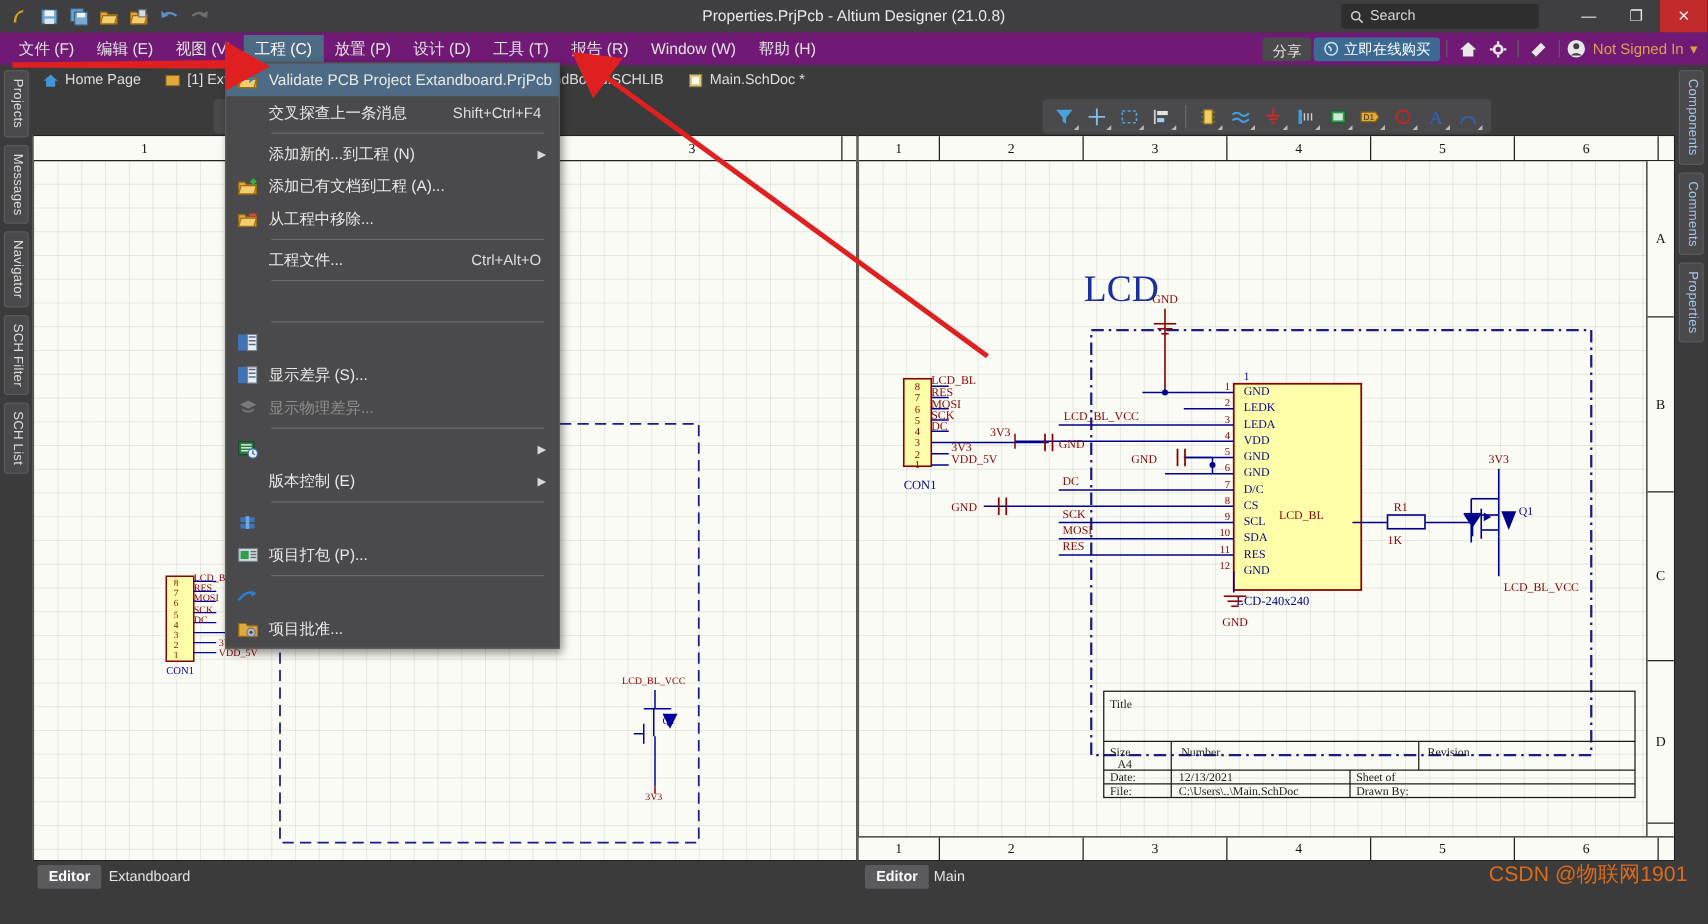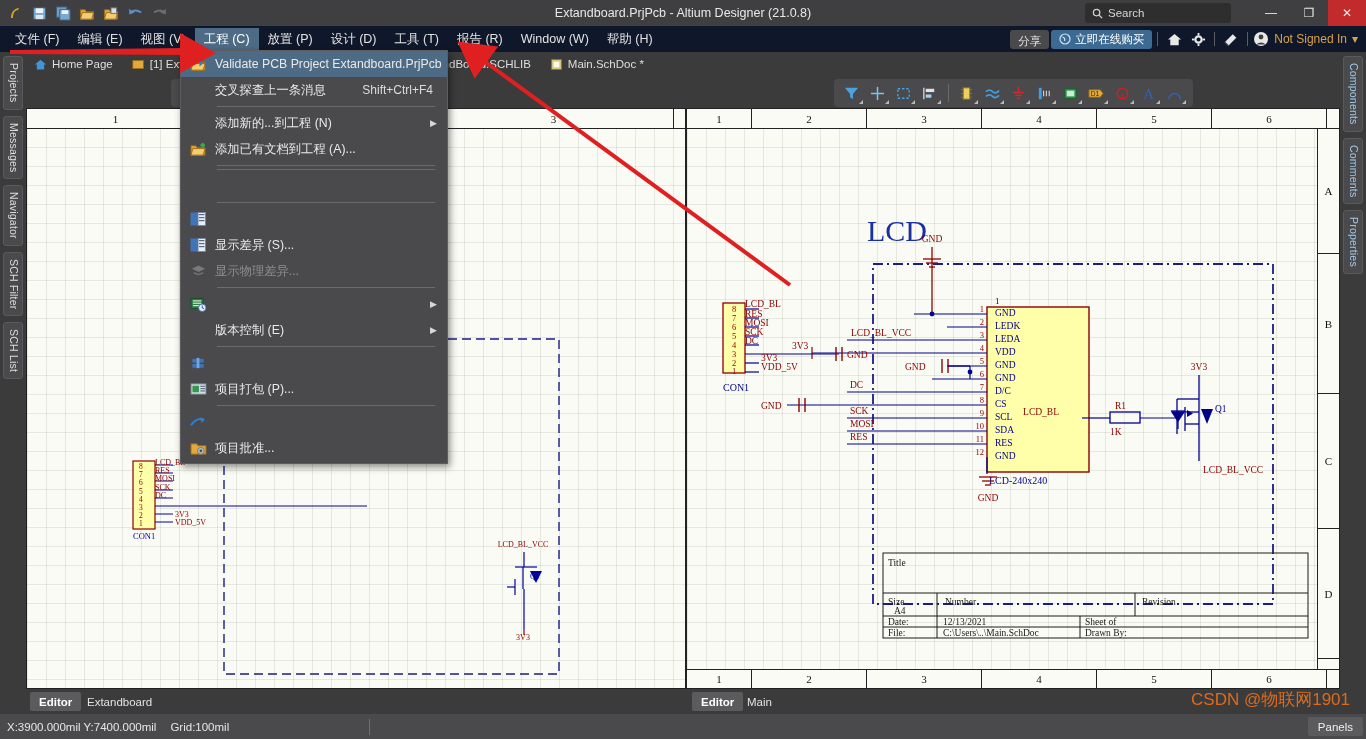--- a/index.html
+++ b/index.html
@@ -21,34 +21,34 @@
   .qat-btn {
     width: 22px; height: 22px; display: flex; align-items: center; justify-content: center;
     border-radius: 2px;
   }
   .qat-btn svg { display: block; }
   .title-text {
     position: absolute; left: 0; right: 0; text-align: center;
     color: #e8e8e8; font-size: 12.5px; line-height: 26px; pointer-events: none;
   }
   .search-box {
-    position: absolute; right: 135px; top: 3px; width: 146px; height: 20px;
+    position: absolute; right: 135px; top: 3px; width: 158px; height: 20px;
     background: #2e2e2e; border-radius: 3px; display: flex; align-items: center;
     padding-left: 7px; gap: 5px;
   }
   .search-box .ph { color: #d6d6d6; font-size: 11.5px; }
   .win-btns { position: absolute; right: 0; top: 0; height: 26px; display: flex; }
   .win-btn { width: 38px; height: 26px; display: flex; align-items: center; justify-content: center; }
   .win-btn.close { background: #c22b2b; }
   .win-btn span { color: #e9e9e9; font-size: 12px; line-height: 1; }
 
   
   .menubar {
     position: absolute; left: 0; top: 26px; width: 1366px; height: 26px;
-    background: #0f172a; display: flex; align-items: center; padding-left: 6px;
+    background: #701a75; display: flex; align-items: center; padding-left: 6px;
   }
   .menu-item {
     height: 22px; padding: 0 9px; display: flex; align-items: center;
     color: #e2e2e2; font-size: 12.5px; white-space: nowrap;
   }
   .menu-item.active { background: #4d6b84; color: #ffffff; }
   .menubar-right { position: absolute; right: 2px; top: 0; height: 26px; display: flex; align-items: center; gap: 2px; }
   .pill {
     height: 19px; display: flex; align-items: center; gap: 4px; padding: 0 8px;
     border-radius: 3px; font-size: 11.5px; white-space: nowrap;
@@ -235,21 +235,21 @@
             <path d="M2 3 L2.5 9 L8 7 Z" fill="#5b8fc4"></path>
           </svg>
       </div>
       <div class="qat-btn">
         <svg width="17" height="15" viewBox="0 0 18 16">
             <path d="M15 8 q-5 -6 -12 -1" stroke="#6d6d6d" stroke-width="2" fill="none"></path>
             <path d="M16 3 L15.5 9 L10 7 Z" fill="#6d6d6d"></path>
           </svg>
       </div>
     </div>
-    <div class="title-text">Extandboard.PrjPcb - Altium Designer (21.0.8)</div>
+    <div class="title-text">Properties.PrjPcb - Altium Designer (21.0.8)</div>
     <div class="search-box">
       <svg width="11" height="11" viewBox="0 0 12 12">
           <circle cx="5" cy="5" r="3.5" stroke="#cfcfcf" stroke-width="1.4" fill="none"></circle>
           <line x1="7.6" y1="7.6" x2="11" y2="11" stroke="#cfcfcf" stroke-width="1.4"></line>
         </svg>
       <span class="ph">Search</span>
     </div>
     <div class="win-btns">
       <div class="win-btn">
           <span>—</span>
@@ -834,23 +834,38 @@
             <path d="M3 7 h13 l-2 7 H1 Z" fill="#f5cc70" stroke="#9c6c14"></path>
             <g stroke="#35b04a" stroke-width="2.2">
               <line x1="13.5" y1="1" x2="13.5" y2="6"></line>
               <line x1="11" y1="3.5" x2="16" y2="3.5"></line>
             </g>
           </svg>
       </div>
       <div class="dd-label">添加已有文档到工程 (A)...</div>
     </div>
 
+    <div class="dd-row">
+      <div class="dd-ico">
+        <svg width="17" height="15" viewBox="0 0 18 16">
+            <path d="M1 4 h5 l1.5 2 H16 v8 H1 Z" fill="#e0a93c" stroke="#9c6c14"></path>
+            <path d="M3 7 h13 l-2 7 H1 Z" fill="#f5cc70" stroke="#9c6c14"></path>
+            <rect x="10" y="3" width="6" height="2.4" fill="#d84a2a"></rect>
+          </svg>
+      </div>
+      <div class="dd-label">从工程中移除...</div>
+    </div>
 
     <div class="dd-sep"></div>
 
+    <div class="dd-row">
+      <div class="dd-ico"></div>
+      <div class="dd-label">工程文件...</div>
+      <div class="dd-short">Ctrl+Alt+O</div>
+    </div>
 
     <div class="dd-sep"></div>
 
     <div class="dd-row">
       <div class="dd-ico"></div>
       <div class="dd-label"></div>
     </div>
 
 
     <div class="dd-sep"></div>
@@ -986,20 +1001,14 @@
 
   <div class="panelbar">
     <div class="ptab sel" style="left:30px">Editor</div>
     <div class="ptab" style="left:78px">Extandboard</div>
     <div class="ptab sel" style="left:692px">Editor</div>
     <div class="ptab" style="left:738px">Main</div>
   </div>
 
   <div class="watermark">CSDN @物联网1901</div>
 
-  <div class="statusbar">
-    <span class="status-text">X:3900.000mil Y:7400.000mil</span>
-    <span class="status-text" style="padding-left:14px">Grid:100mil</span>
-    <span class="status-div" style="margin-left:140px"></span>
-    <div class="panels-btn">Panels</div>
-  </div>
 
 </div>
 
 </body></html>

